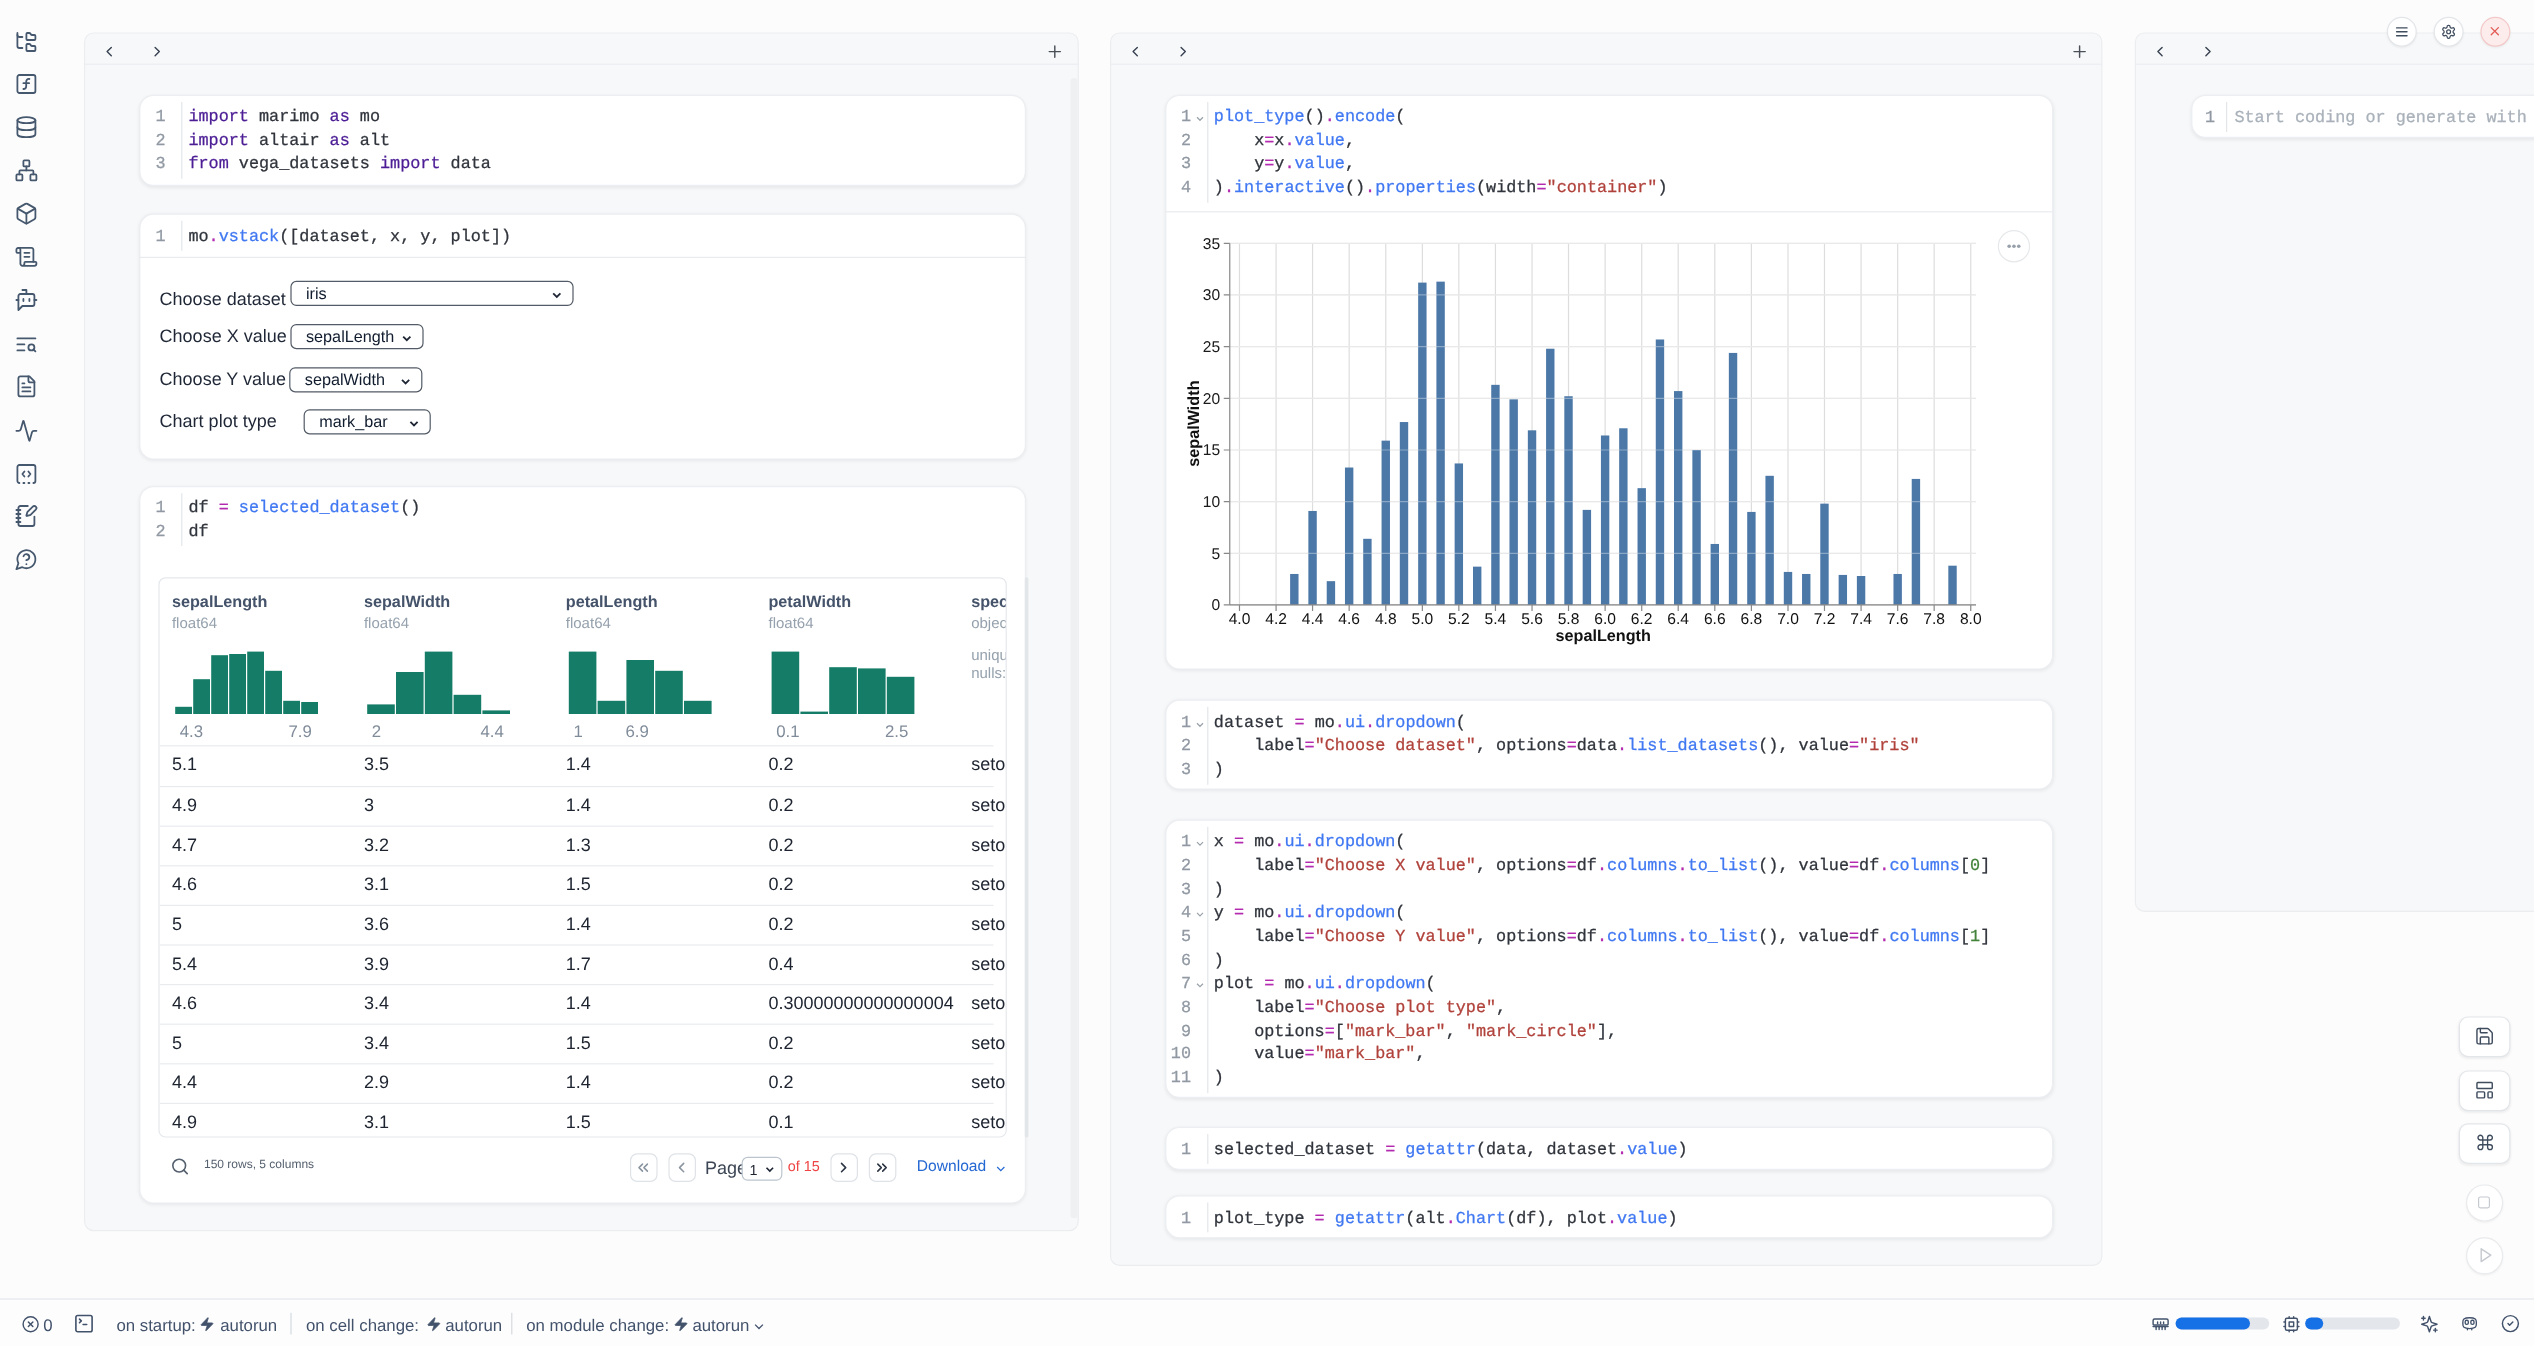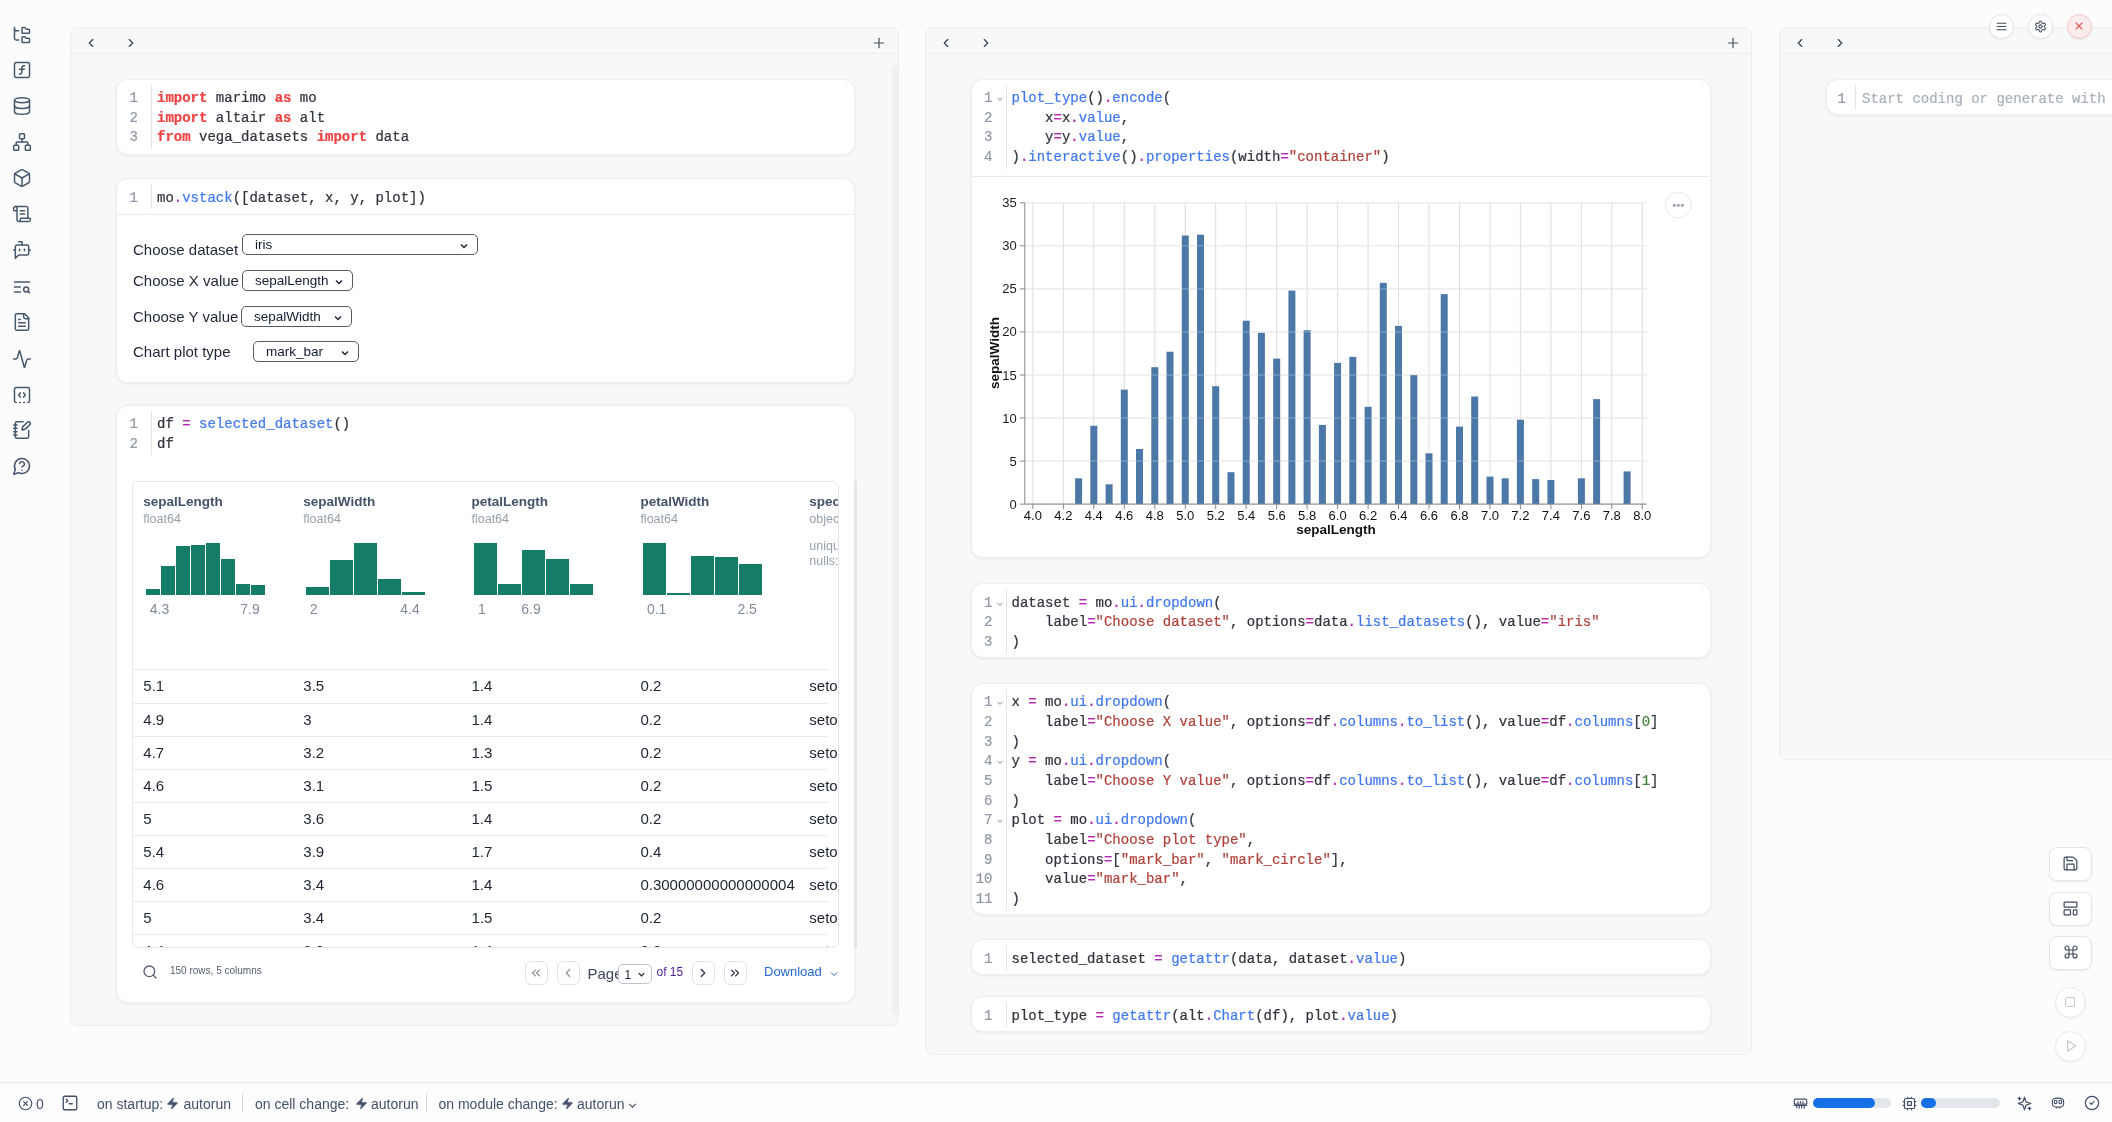--- a/index.html
+++ b/index.html
@@ -5,34 +5,34 @@
  background:#fcfcfd;font-family:"Liberation Sans",sans-serif;}
 .abs{position:absolute}
 .panel{position:absolute;background:#f7f8f9;border:1px solid #ebedef;border-radius:8px;}
 .cell{position:absolute;background:#fff;border:1px solid #eceef1;border-radius:12px;
  box-shadow:0 1px 3px rgba(20,30,50,.07);}
 .codeblock{position:absolute;padding:10.5px 0 7px 0;font-family:"Liberation Mono",monospace;
  font-size:14px;line-height:19.7px;color:#30343c;white-space:pre;-webkit-text-stroke:0.22px currentColor;}
 .cl{position:relative;height:19.7px;}
 .ln{position:absolute;width:22px;text-align:right;color:#9199a3;font-size:14px;}
 .ct{position:absolute;}
-.k{color:#ef4444;font-weight:bold}
+.k{color:#4c1d95;font-weight:normal}
 .o{color:#b32bb0}
 .f{color:#4078f2}
 .s{color:#b0423b}
 .n{color:#44833c}
 .gut{position:absolute;top:6px;bottom:6px;width:1px;background:#e3e6e9;}
 .hr{position:absolute;left:0;right:0;height:1px;background:#e9ecef;}
 .uilabel{position:absolute;font-size:15px;color:#1f2736;}
 .sel{position:absolute;background:#fff;border:1.8px solid #525b66;border-radius:5px;
  font-size:13.5px;color:#101c2e;}
 .sel span{position:absolute;top:2.5px;}
 .hbars{position:absolute;display:flex;align-items:flex-end;}
 .hbars i{display:block;background:#157d67;margin-right:1px;}
-.trow{position:absolute;left:0;right:10px;border-top:1px solid #e9ecef;margin-top:48px;}
+.trow{position:absolute;left:0;right:10px;border-top:1px solid #e9ecef;}
 .tv{position:absolute;font-size:15px;color:#1d2430;top:7px;}
 .chev{stroke:#384252;stroke-width:2;fill:none;stroke-linecap:round;stroke-linejoin:round}
 .circbtn{position:absolute;width:25px;height:25px;border-radius:50%;background:#fff;
  border:1px solid #e3e6e9;box-shadow:0 1px 2px rgba(0,0,0,.06);}
 .sqbtn{position:absolute;width:43px;height:34px;border-radius:8px;background:#fff;
  border:1px solid #e3e6e9;box-shadow:0 1px 2px rgba(0,0,0,.06);}
 .pgbtn{position:absolute;width:24px;height:24px;border-radius:6px;background:#fff;
  border:1px solid #dfe3e7;}
 </style></head><body>
 <svg class="abs" style="left:12px;top:25px" width="20" height="20" viewBox="0 0 24 24" fill="none" stroke="#46586e" stroke-width="1.8" stroke-linecap="round" stroke-linejoin="round">
@@ -319,21 +319,21 @@
 <svg class="abs" style="left:561.0px;top:965.5px" width="14" height="14" viewBox="0 0 24 24" fill="none" stroke="#8a95a0" stroke-width="2.2" stroke-linecap="round" stroke-linejoin="round">
     <path d="m15 18-6-6 6-6"></path>
   </svg>
 <div class="abs" style="left:587.5px;top:965px;font-size:15px;color:#3c4654">Page</div>
 <div class="abs" style="left:617.5px;top:964px;width:34px;height:19.5px;border:1px solid #bcc5cd;border-radius:5px;background:#fff">
     <span style="position:absolute;left:6px;top:2.5px;font-size:12px;color:#1d2430">1</span>
     <svg style="position:absolute;right:4px;top:4px" width="11" height="11" viewBox="0 0 24 24" fill="none" stroke="#1f2736" stroke-width="3">
       <path d="m6 9 6 6 6-6"></path>
     </svg>
   </div>
-<div class="abs" style="left:656.5px;top:965px;font-size:12px;color:#4c1d95">of 15</div>
+<div class="abs" style="left:656.5px;top:965px;font-size:12px;color:#ef4444">of 15</div>
 <div class="pgbtn" style="left:691.5px;top:960.5px;width:23px;height:24px"></div>
 <svg class="abs" style="left:696.0px;top:965.5px" width="14" height="14" viewBox="0 0 24 24" fill="none" stroke="#2b3442" stroke-width="2.2" stroke-linecap="round" stroke-linejoin="round">
     <path d="m9 18 6-6-6-6"></path>
   </svg>
 <div class="pgbtn" style="left:723.5px;top:960.5px;width:23px;height:24px"></div>
 <svg class="abs" style="left:728.0px;top:965.5px" width="14" height="14" viewBox="0 0 24 24" fill="none" stroke="#2b3442" stroke-width="2.2" stroke-linecap="round" stroke-linejoin="round">
     <path d="m13 17 5-5-5-5M6 17l5-5-5-5"></path>
   </svg>
 <div class="abs" style="left:764px;top:964px;font-size:13px;color:#2468d2">Download</div>
 <svg class="abs" style="left:828px;top:968px" width="12" height="12" viewBox="0 0 24 24" fill="none" stroke="#2468d2" stroke-width="2">

